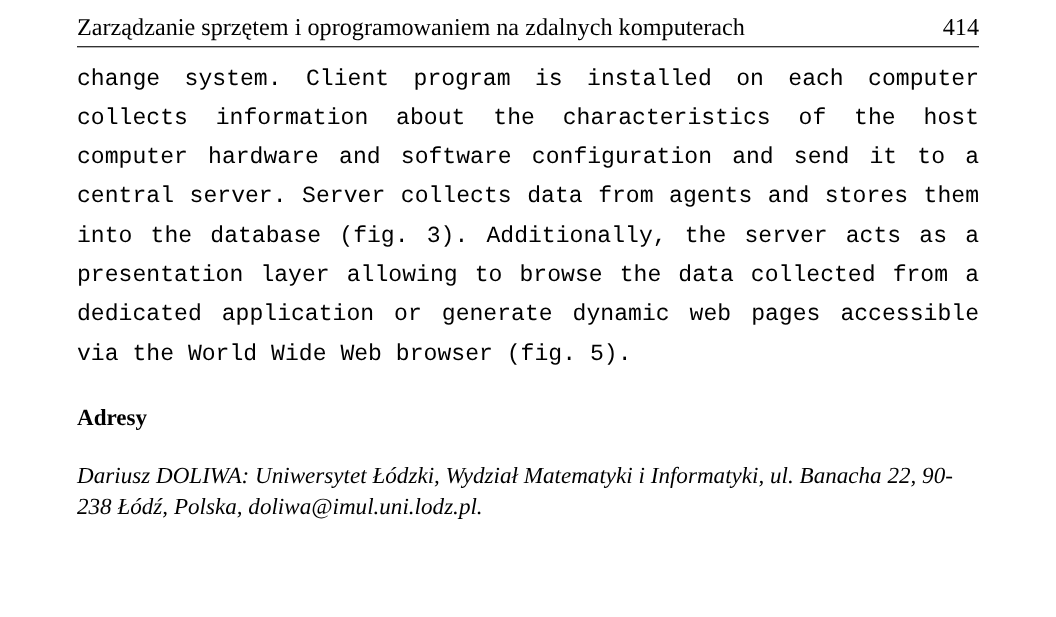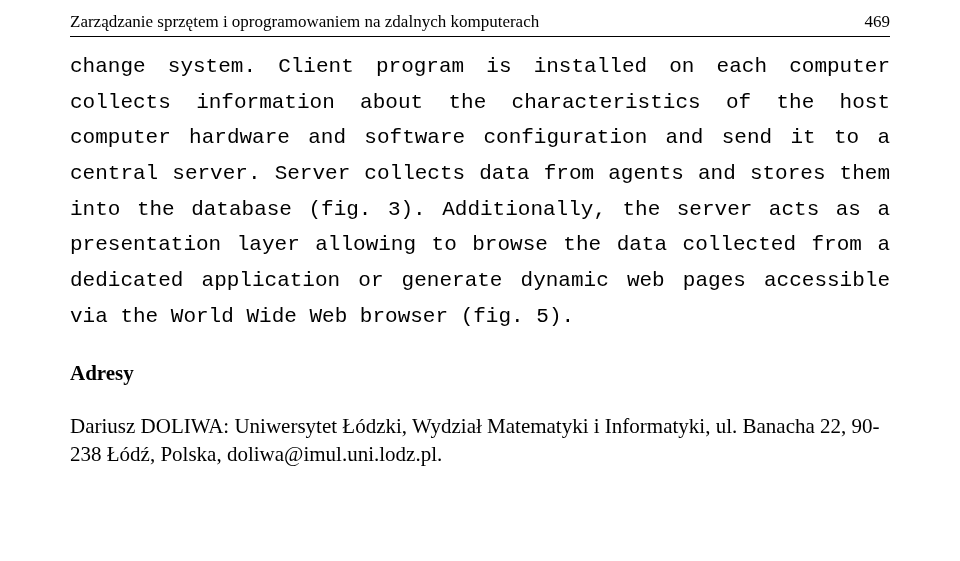--- a/index.html
+++ b/index.html
@@ -13,21 +13,21 @@
     overflow: hidden;
     box-sizing: border-box;
   }
   .page {
     padding: 12px 70px 20px 70px;
   }
   .header-row {
     display: flex;
     justify-content: space-between;
     align-items: baseline;
-    font-size: 17px;
+    font-size: 22px;
     margin-bottom: 4px;
   }
   .header-rule {
     border: none;
     border-top: 1.5px solid #000;
     margin: 0 0 12px 0;
   }
   .body-text {
     font-size: 21px;
     line-height: 1.7;
@@ -38,30 +38,31 @@
   .section-heading {
     font-size: 21px;
     font-weight: bold;
     margin: 16px 0 26px 0;
   }
   .ref {
     font-size: 21px;
     line-height: 1.35;
     text-align: left;
     margin: 0;
+    font-style: italic;
   }
 </style>
 </head>
 <body>
 
 <div class="page">
 
   <div class="header-row">
     <span>Zarządzanie sprzętem i oprogramowaniem na zdalnych komputerach</span>
-    <span>469</span>
+    <span>414</span>
   </div>
   <hr class="header-rule">
 
   <p class="body-text">change system. Client program is installed on each computer collects information about the characteristics of the host computer hardware and software configuration and send it to a central server. Server collects data from agents and stores them into the database (fig. 3). Additionally, the server acts as a presentation layer allowing to browse the data collected from a dedicated application or generate dynamic web pages accessible via the World Wide Web browser (fig. 5).</p>
 
   <div class="section-heading">Adresy</div>
 
   <p class="ref">Dariusz DOLIWA: Uniwersytet Łódzki, Wydział Matematyki i Informatyki, ul. Banacha 22, 90-238 Łódź, Polska, doliwa@imul.uni.lodz.pl.</p>
 
 </div>

